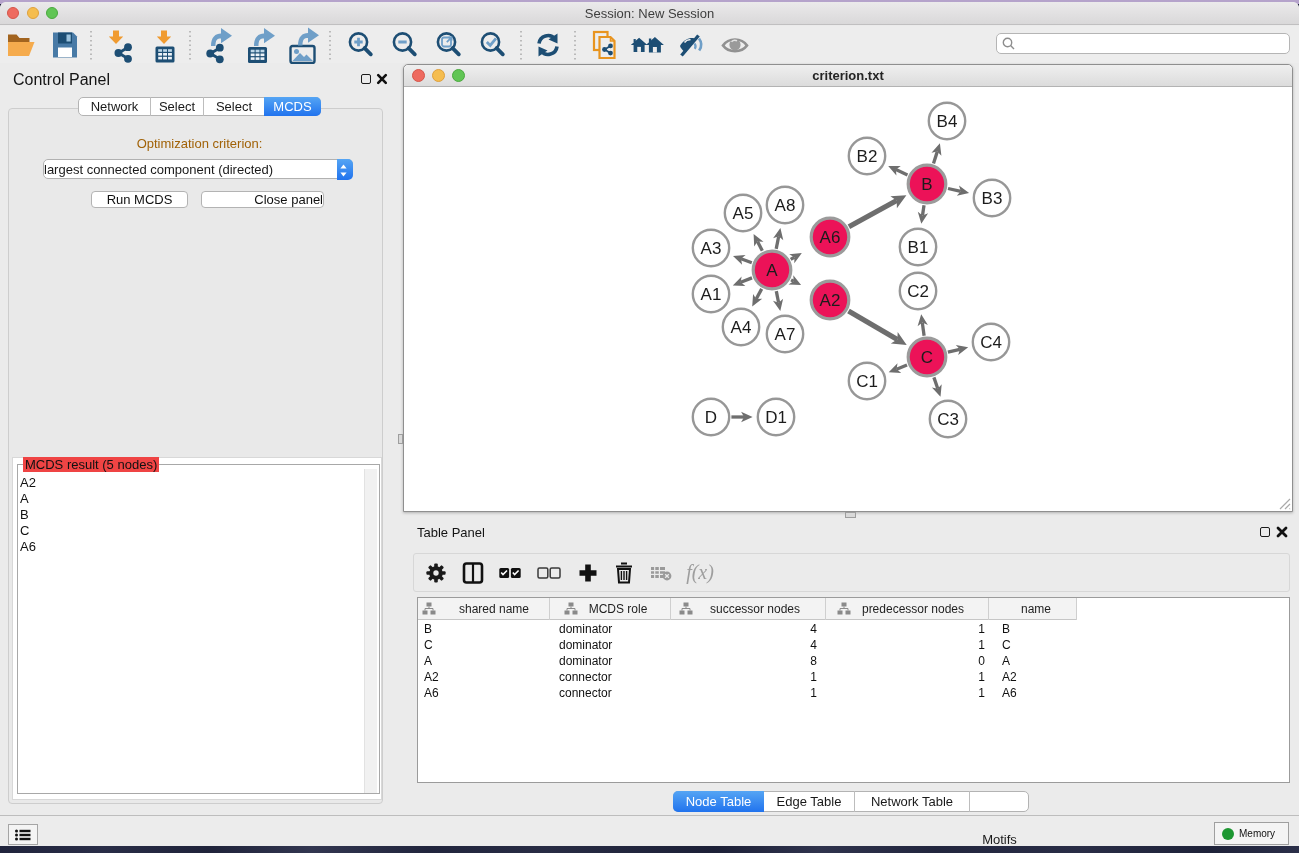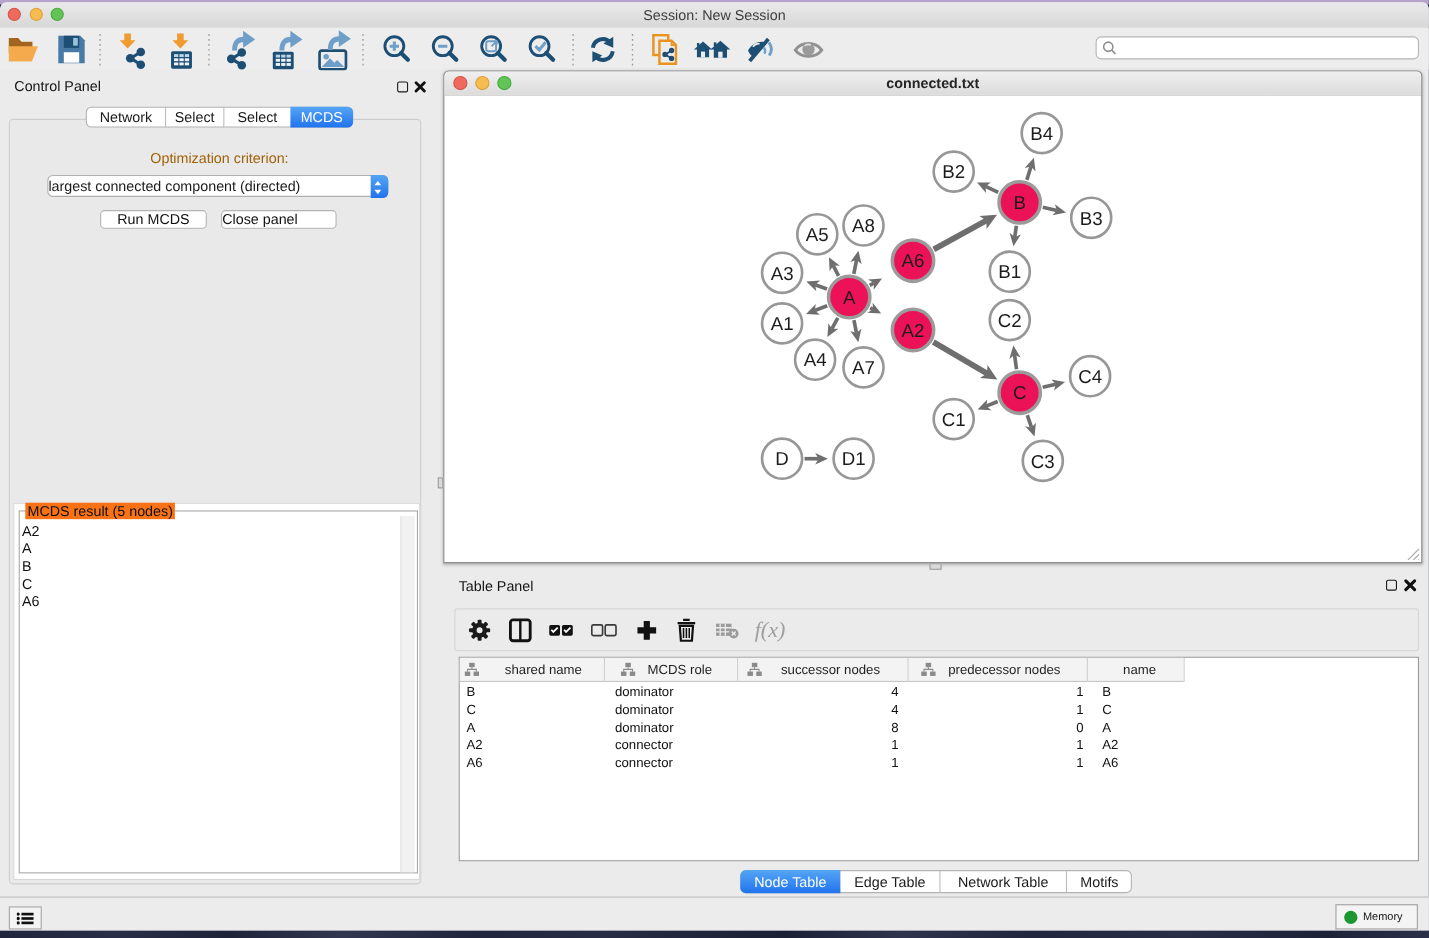--- a/index.html
+++ b/index.html
@@ -163,21 +163,21 @@
           <path d="M-3.5,-3.2 C-2.2,-4.6 0.2,-5 2,-4.2" stroke="#e3e3e3" stroke-width="1.5" fill="none"></path>
         </g>
       </svg>
 
   <div class="abs" style="left:996px;top:31px;width:294px;height:21px;background:#fff;border:1px solid #b5b5b5;border-radius:5px;"></div>
   <svg class="abs" style="left:1002px;top:35px;" width="14" height="14">
         <circle cx="5.5" cy="5.5" r="4.2" fill="none" stroke="#8d8d8d" stroke-width="1.4"></circle>
         <line x1="8.6" y1="8.6" x2="12" y2="12" stroke="#8d8d8d" stroke-width="1.4"></line>
       </svg>
 
-  <div class="abs" style="left:13px;top:69px;font-size:13px;color:#141414;">Control Panel</div>
+  <div class="abs" style="left:13px;top:69px;font-size:16px;color:#141414;">Control Panel</div>
   <div class="abs" style="left:361px;top:72px;width:10px;height:10px;border:1.6px solid #1a1a1a;border-radius:2px;"></div>
   <svg class="abs" style="left:375px;top:70px;" width="14" height="14">
         <path d="M3.2 3.2 L10.8 10.8 M10.8 3.2 L3.2 10.8" stroke="#111" stroke-width="2.6" stroke-linecap="round"></path>
       </svg>
 
   <div class="abs" style="left:8px;top:106px;width:375px;height:696px;background:#e9e9e9;border:1px solid #cdcdcd;border-radius:4px;"></div>
 
   <div class="abs" style="left:78px;top:95px;width:243px;height:19px;background:#fff;border:1px solid #b3b3b3;border-radius:5px;"></div>
   <div class="abs" style="left:150px;top:95px;width:1px;height:19px;background:#bdbdbd;"></div>
   <div class="abs" style="left:203px;top:95px;width:1px;height:19px;background:#bdbdbd;"></div>
@@ -188,25 +188,25 @@
 
   <div class="abs" style="left:0;top:134px;width:399px;text-align:center;font-size:13px;color:#a16207;">Optimization criterion:</div>
   <div class="abs" style="left:43px;top:157px;width:310px;height:20px;background:#fff;border:1px solid #b1b1b1;border-radius:5px;font-size:13px;color:#1a1a1a;line-height:19px;">largest connected component (directed)
     <div class="abs" style="right:-1px;top:-1px;width:16px;height:21px;background:linear-gradient(#55a5f4,#2173ee);border-radius:0 5px 5px 0;"></div>
     <svg class="abs" style="right:2px;top:3px;" width="12" height="15">
           <path d="M5.5 1.5 L8.6 5.5 L2.4 5.5 Z" fill="#fff"></path>
           <path d="M5.5 13.5 L8.6 9.5 L2.4 9.5 Z" fill="#fff"></path>
         </svg>
   </div>
   <div class="abs" style="left:91px;top:189px;width:97px;height:17px;background:#fff;border:1px solid #b3b3b3;border-radius:4px;font-size:13px;color:#111;text-align:center;line-height:16px;">Run MCDS</div>
-  <div class="abs" style="left:201px;top:189px;width:105px;height:17px;background:#fff;border:1px solid #b3b3b3;border-radius:4px;font-size:13px;color:#111;text-align:left;line-height:16px;">Close panel</div>
+  <div class="abs" style="left:201px;top:189px;width:123px;height:17px;background:#fff;border:1px solid #b3b3b3;border-radius:4px;font-size:13px;color:#111;text-align:right;line-height:16px;">Close panel</div>
 
   <div class="abs" style="left:12px;top:455px;width:370px;height:343px;background:#fff;border:1px solid #d8d8d8;"></div>
   <div class="abs" style="left:17px;top:462px;width:363px;height:330px;border:1px solid #a8a8a8;"></div>
-  <div class="abs" style="left:23px;top:455px;background:#f97316;padding:0 2px;font-size:13px;color:#111;">MCDS result (5 nodes)</div>
+  <div class="abs" style="left:23px;top:455px;background:#ef4444;padding:0 2px;font-size:13px;color:#111;">MCDS result (5 nodes)</div>
   <div class="abs" style="left:364px;top:467px;width:13px;height:324px;background:#f1f1f1;border-left:1px solid #e2e2e2;"></div>
   <div class="abs" style="left:20px;top:473px;font-size:13px;color:#111;line-height:16px;">A2<br>A<br>B<br>C<br>A6</div>
 
   <div class="abs" style="left:0;top:813px;width:1299px;height:31px;background:#ececec;border-top:1px solid #bdbdbd;"></div>
   <div class="abs" style="left:8px;top:822px;width:30px;height:21px;background:#f4f4f4;border:1px solid #a5a5a5;"></div>
   <svg class="abs" style="left:15px;top:827px;" width="16" height="12">
     <circle cx="1.5" cy="2" r="1.5" fill="#111"></circle>
         <rect x="4.5" y="0.8" width="11" height="2.4" fill="#111"></rect>
     <circle cx="1.5" cy="6" r="1.5" fill="#111"></circle>
         <rect x="4.5" y="4.8" width="11" height="2.4" fill="#111"></rect>
@@ -216,21 +216,21 @@
   <div class="abs" style="left:1214px;top:820px;width:75px;height:23px;background:#f4f4f4;border:1px solid #9f9f9f;"></div>
   <div class="abs" style="left:1222px;top:826px;width:12px;height:12px;border-radius:50%;background:#1d9732;"></div>
   <div class="abs" style="left:1239px;top:826px;font-size:10px;color:#111;">Memory</div>
 </div>
 
 <div class="abs" style="left:403px;top:64px;width:890px;height:448px;background:#fff;border:1px solid #8f8f8f;border-radius:5px 5px 0 0;box-shadow:0 1px 3px rgba(0,0,0,0.25);">
   <div class="abs" style="left:0;top:0;width:888px;height:22px;background:linear-gradient(#efefef,#dcdcdc);border-bottom:1px solid #b3b3b3;border-radius:5px 5px 0 0;">
     <div class="abs" style="left:8px;top:4px;width:13px;height:13px;border-radius:50%;background:#ee6a5f;border:0.5px solid #d55549;"></div>
     <div class="abs" style="left:28px;top:4px;width:13px;height:13px;border-radius:50%;background:#f5bd4f;border:0.5px solid #dfa03c;"></div>
     <div class="abs" style="left:48px;top:4px;width:13px;height:13px;border-radius:50%;background:#61c555;border:0.5px solid #4aa93f;"></div>
-    <div class="abs" style="left:0;top:3px;width:888px;text-align:center;font-size:13px;font-weight:bold;color:#242424;">connected.txt</div>
+    <div class="abs" style="left:0;top:3px;width:888px;text-align:center;font-size:13px;font-weight:bold;color:#242424;">criterion.txt</div>
   </div>
   <svg class="abs" style="left:0;top:22px;" width="888" height="424" id="graphsvg" font-family="Liberation Sans,sans-serif">
         <line x1="358.3" y1="163.8" x2="353.5" y2="154.4" stroke="#6e6e6e" stroke-width="3.3"></line>
 <polygon points="349.6,146.9 359.5,154.7 353.5,154.4 350.2,159.5" fill="#6e6e6e"></polygon>
 <line x1="372.2" y1="161.9" x2="374.7" y2="149.3" stroke="#6e6e6e" stroke-width="3.3"></line>
 <polygon points="376.4,140.9 379.3,153.2 374.7,149.3 369.1,151.2" fill="#6e6e6e"></polygon>
 <line x1="347.8" y1="175.7" x2="337.0" y2="171.8" stroke="#6e6e6e" stroke-width="3.3"></line>
 <polygon points="329.0,168.9 341.6,167.9 337.0,171.8 338.1,177.7" fill="#6e6e6e"></polygon>
 <line x1="348.0" y1="190.9" x2="336.7" y2="195.3" stroke="#6e6e6e" stroke-width="3.3"></line>
 <polygon points="328.8,198.4 337.6,189.4 336.7,195.3 341.4,199.1" fill="#6e6e6e"></polygon>
@@ -440,13 +440,13 @@
     <div class="abs" style="left:717px;top:685px;width:100px;height:16px;line-height:16px;font-size:12px;color:#111;text-align:right;">1</div>
     <div class="abs" style="left:885px;top:685px;width:100px;height:16px;line-height:16px;font-size:12px;color:#111;text-align:right;">1</div>
     <div class="abs" style="left:1002px;top:685px;width:120px;height:16px;line-height:16px;font-size:12px;color:#111;">A6</div>
 
 <div class="abs" style="left:673px;top:791px;width:356px;height:21px;background:#fff;border:1px solid #b3b3b3;border-radius:5px;"></div>
 <div class="abs" style="left:673px;top:791px;width:91px;height:21px;font-size:13px;color:#fff;text-align:center;line-height:21px;background:linear-gradient(#55a5f4,#2173ee);border-radius:5px 0 0 5px;">Node Table</div>
 <div class="abs" style="left:854px;top:791px;width:1px;height:21px;background:#bdbdbd;"></div>
 <div class="abs" style="left:969px;top:791px;width:1px;height:21px;background:#bdbdbd;"></div>
 <div class="abs" style="left:764px;top:791px;width:90px;height:21px;font-size:13px;color:#1a1a1a;text-align:center;line-height:21px;">Edge Table</div>
 <div class="abs" style="left:854px;top:791px;width:116px;height:21px;font-size:13px;color:#1a1a1a;text-align:center;line-height:21px;">Network Table</div>
-<div class="abs" style="left:970px;top:791px;width:59px;height:21px;font-size:13px;color:#1a1a1a;text-align:center;line-height:21px;">Motifs</div>
+<div class="abs" style="left:970px;top:829px;width:59px;height:21px;font-size:13px;color:#1a1a1a;text-align:center;line-height:21px;">Motifs</div>
 </div>
 </body></html>

